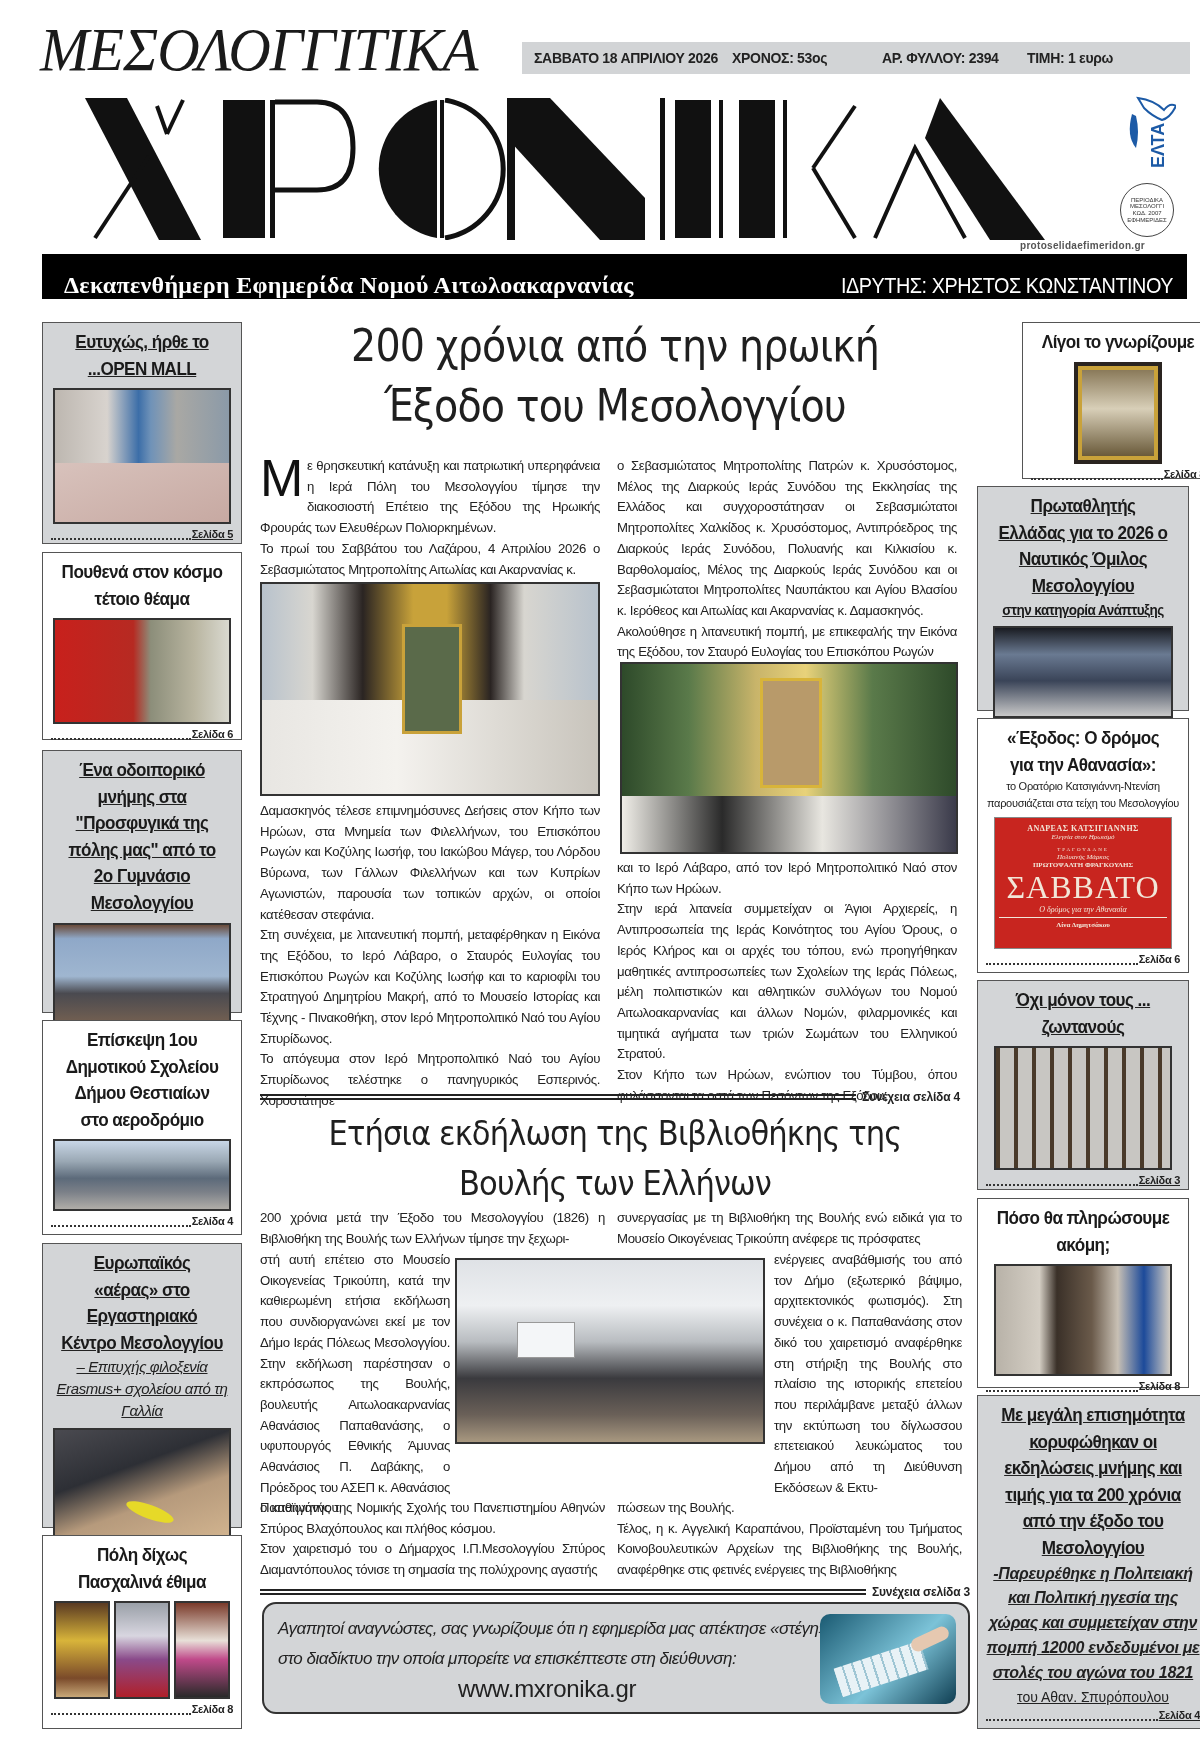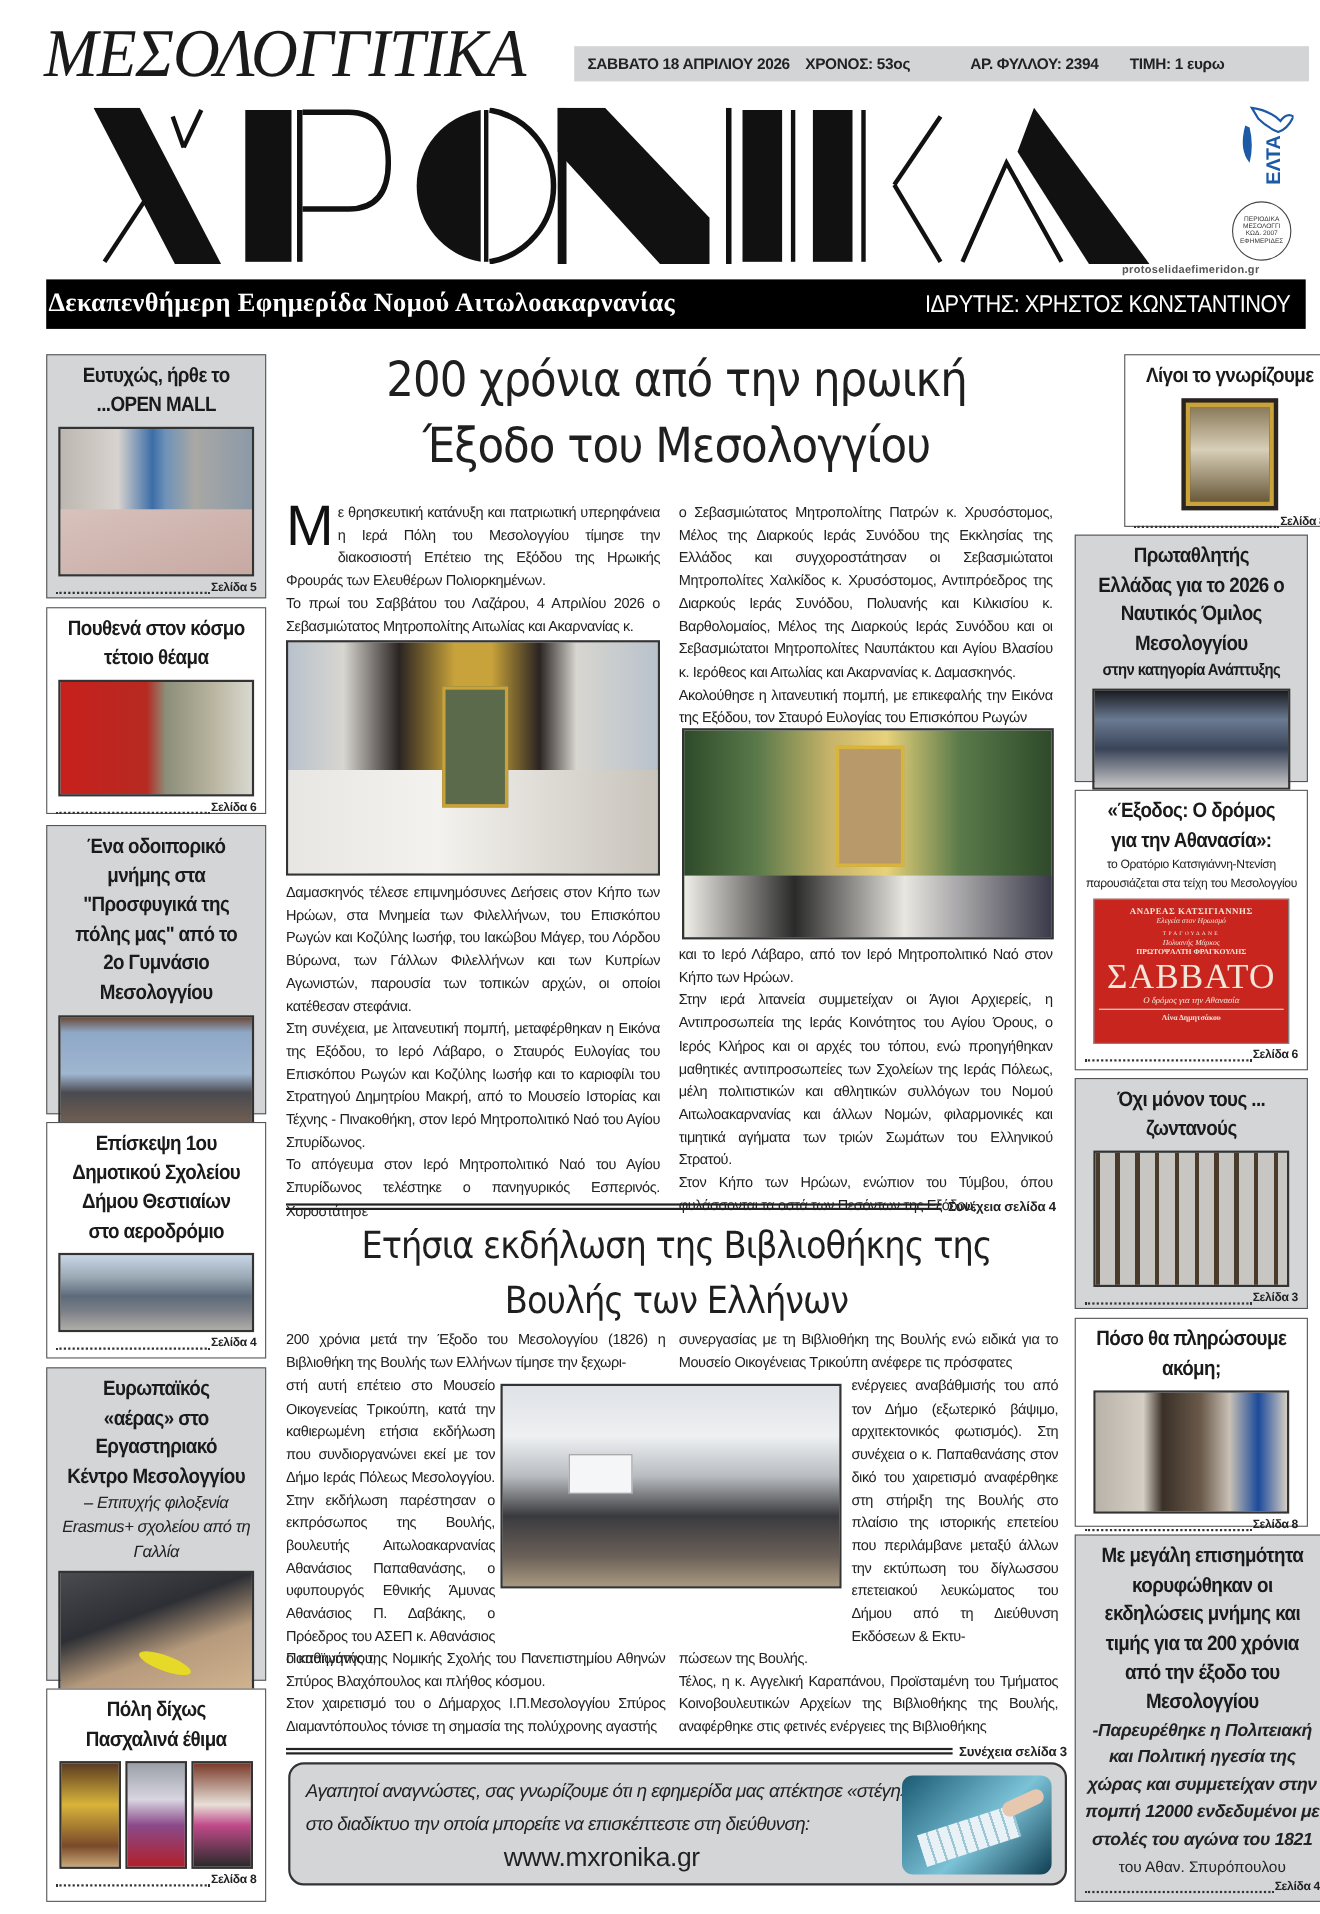--- a/index.html
+++ b/index.html
@@ -32,32 +32,32 @@
     border: 1.5px solid #444; border-radius: 50%;
     font-size: 6px; text-align: center; color: #333; line-height: 1.1;
     display: flex; flex-direction: column; justify-content: center; align-items: center;
   }
   .watermark {
     position: absolute; left: 1020px; top: 240px; font-size: 10px;
     font-weight: bold; color: #555; letter-spacing: 0.3px;
   }
   .subbar {
     position: absolute; left: 42px; top: 254px; width: 1145px; height: 45px;
-    background: #000; color: #fff; display: flex; align-items: center;
-    justify-content: space-between; padding: 0 14px 0 2px;
+    background: #000; color: #fff; display: flex; align-items: flex-end;
+    justify-content: space-between; padding: 0 14px 0 22px;
   }
   .subbar .left { font-family: "Liberation Serif", serif; font-size: 24px; font-weight: bold; letter-spacing: 0.3px; }
   .subbar .right { font-family: "Liberation Sans", sans-serif; font-size: 22px; letter-spacing: -0.5px; transform: scaleX(0.9); transform-origin: right; }
 
   
   .sidebox {
     position: absolute; border: 1.5px solid #555; padding: 6px 8px 4px;
     text-align: center;
   }
-  .sidebox.gray { background: #d3d5d7; }
+  .sidebox.gray { background: #d3d5d7; text-decoration: underline; }
   .sidebox.white { background: #fff; }
   .sb-title {
     font-family: "Liberation Sans", sans-serif; font-weight: bold;
     font-size: 19px; line-height: 1.4; color: #1a1a1a; letter-spacing: -0.6px;
     transform: scaleX(0.9);
   }
   .sb-sub { font-size: 15px; font-style: italic; line-height: 1.45; color: #222; letter-spacing: -0.4px; }
   .sb-sub2 { font-size: 11px; line-height: 1.5; color: #222; letter-spacing: -0.3px; }
   .sb-sub3 { font-size: 16px; font-style: italic; font-weight: bold; line-height: 1.55; color: #222; letter-spacing: -0.3px; }
   .sb-author { font-size: 14px; line-height: 1.4; color: #222; margin-top: 2px; }

